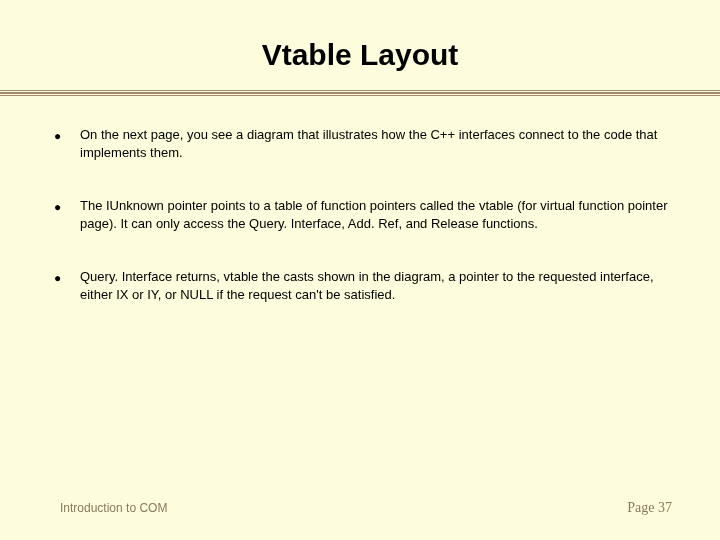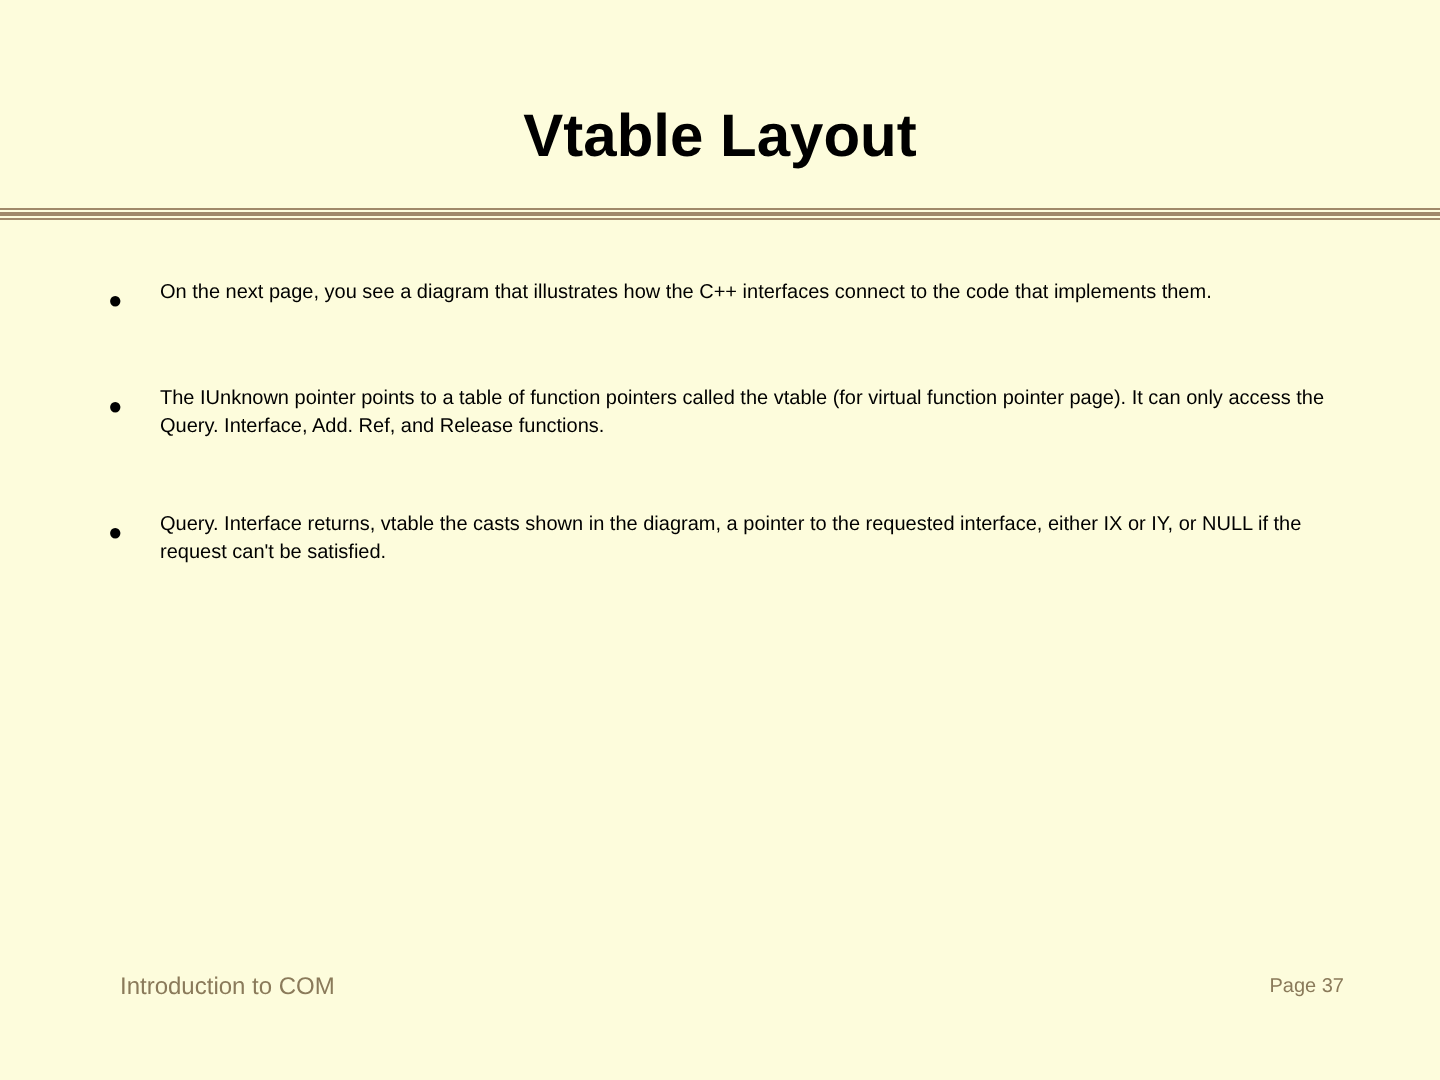--- a/index.html
+++ b/index.html
@@ -20,21 +20,21 @@
       height: 100%;
       padding: 0;
       position: relative;
     }
     .title {
       text-align: center;
       font-size: 30px;
       font-weight: bold;
       color: #000;
       font-family: Verdana, Geneva, sans-serif;
-      padding-top: 52px;
+      padding-top: 38px;
       padding-bottom: 18px;
     }
     .divider {
       width: 100%;
       height: 6px;
       position: relative;
     }
     .divider .outer-line {
       position: absolute;
       top: 0;
@@ -70,44 +70,44 @@
     .bullet-dot {
       flex-shrink: 0;
       width: 30px;
       text-align: left;
       padding-left: 4px;
       padding-top: 3px;
       font-size: 12px;
       color: #000;
     }
     .bullet-text {
-      font-size: 10px;
+      font-size: 13px;
       line-height: 1.35;
       color: #000;
       font-family: Tahoma, Verdana, sans-serif;
     }
     .footer {
       position: absolute;
-      bottom: 40px;
+      bottom: 24px;
       left: 0;
       width: 100%;
       padding: 0 48px 0 60px;
       display: flex;
       justify-content: space-between;
       align-items: center;
     }
     .footer-left {
       font-size: 12px;
       color: #8a7a5a;
       font-family: Tahoma, Verdana, sans-serif;
     }
     .footer-right {
-      font-size: 10px;
+      font-size: 14px;
       color: #8a7a5a;
-      font-family: Liberation Sans, sans-serif;
+      font-family: Liberation Serif, serif;
       text-align: center;
     }
   </style>
 </head>
 <body>
 
 <div class="slide">
   <div class="title">Vtable Layout</div>
   <div class="divider">
     <div class="outer-line"></div>

